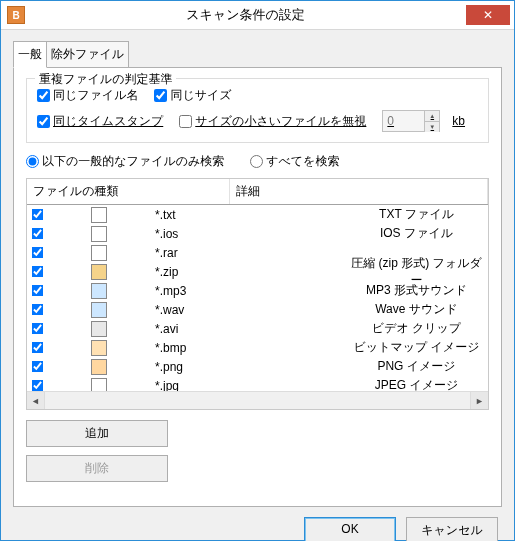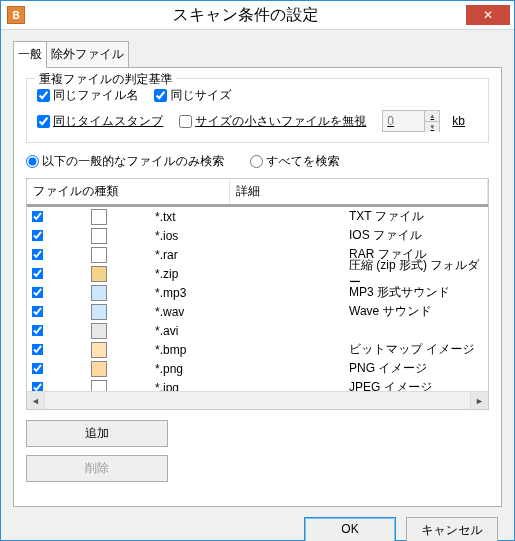--- a/index.html
+++ b/index.html
@@ -1,50 +1,50 @@
 <!DOCTYPE html>
 <html><head>
 <meta charset="utf-8">
 <style>
   html,body{margin:0;padding:0;font-family:"Meiryo","MS UI Gothic","Segoe UI",sans-serif;font-size:12px;color:#000;}
   .window{width:515px;height:541px;box-sizing:border-box;border:1px solid #2c8dd6;background:#f0f0f0;position:relative;}
   .titlebar{height:28px;background:#fff;display:flex;align-items:center;border-bottom:1px solid #d8d8d8;}
   .titlebar .app-icon{width:16px;height:16px;margin-left:6px;background:#e4873a;display:inline-flex;align-items:center;justify-content:center;color:#fff;font-size:10px;font-weight:bold;border:1px solid #c06a20;}
-  .titlebar .title{flex:1;text-align:center;font-size:16px;color:#000;}
+  .titlebar .title{flex:1;text-align:center;font-size:13px;color:#000;}
   .titlebar .close-btn{width:44px;height:20px;margin-right:4px;background:#c9493a;color:#fff;display:flex;align-items:center;justify-content:center;font-family:Arial,sans-serif;font-size:12px;}
   .client{padding:10px 12px 12px;}
   .tabs{display:flex;align-items:flex-end;position:relative;}
   .tab{padding:4px 4px;border:1px solid #b0b0b0;background:#f7f7f7;margin-right:-1px;position:relative;top:1px;}
   .tab.active{background:#fff;border-bottom:1px solid #fff;z-index:2;}
   .tab-panel{border:1px solid #b0b0b0;background:#fff;padding:10px 12px 12px;min-height:440px;box-sizing:border-box;}
   .groupbox{border:1px solid #dcdcdc;padding:8px 10px 10px;margin-bottom:10px;position:relative;}
   .groupbox .legend{position:absolute;top:-8px;left:8px;background:#fff;padding:0 4px;font-size:12px;}
   .row{display:flex;align-items:center;gap:6px;flex-wrap:wrap;}
   .row + .row{margin-top:6px;text-decoration:underline;}
   input[type=checkbox],input[type=radio]{margin:0 3px 0 0;vertical-align:middle;}
   label.inline{display:inline-flex;align-items:center;margin-right:10px;}
   .spin{display:inline-flex;align-items:center;border:1px solid #c0c0c0;background:#f5f5f5;width:56px;height:20px;}
   .spin .spin-val{flex:1;padding:0 4px;color:#7a7a7a;}
   .spin .spin-btns{display:flex;flex-direction:column;border-left:1px solid #c0c0c0;}
   .spin .sp{width:14px;height:10px;display:flex;align-items:center;justify-content:center;font-size:7px;color:#555;background:#eee;}
   .spin .sp + .sp{border-top:1px solid #c0c0c0;}
   .unit{margin-left:6px;}
   .radios{display:flex;align-items:center;gap:16px;margin:4px 0 8px;}
   .listview{border:1px solid #c9c9c9;height:230px;display:flex;flex-direction:column;background:#fff;}
-  .lv-head{display:flex;background:#fff;border-bottom:3px solid #a3a3a3;}
+  .lv-head{display:flex;background:#fff;border-bottom:1px solid #a3a3a3;}
   .lv-head .col{padding:4px 6px;border-right:1px solid #e2e2e2;font-size:12px;}
   .col-a{width:190px;}
   .col-b{flex:1;}
   .lv-body{flex:1;overflow:hidden;}
   .lv-row{display:flex;align-items:center;padding:1px 4px;height:17px;gap:44px;}
   .lv-row .chk{width:14px;display:flex;align-items:center;}
   .lv-row .chk input{transform:scale(0.92);}
   .lv-row .ico{width:16px;height:16px;margin:0 4px 0 2px;display:inline-block;border:1px solid #888;box-sizing:border-box;}
   .lv-row .ext{width:150px;}
-  .lv-row .desc{flex:1;}
+  .lv-row .desc{flex:1;text-align:center;}
   .lv-scroll{height:17px;background:#f0f0f0;border-top:1px solid #dcdcdc;position:relative;}
   .lv-scroll .sbtn{position:absolute;top:0;width:17px;height:17px;background:#e8e8e8;display:flex;align-items:center;justify-content:center;font-size:9px;color:#555;}
   .lv-scroll .sbtn.left{left:0;border-right:1px solid #dcdcdc;}
   .lv-scroll .sbtn.right{right:0;border-left:1px solid #dcdcdc;}
   .action-row{display:flex;gap:8px;margin-top:10px;flex-direction:column;}
   .btn{border:1px solid #adadad;background:#efefef;padding:4px 0;text-align:center;}
   .btn.wide{width:140px;}
   .btn.disabled{color:#9a9a9a;}
   .bottom-btns{display:flex;justify-content:flex-end;gap:10px;margin-top:10px;padding:0 4px;}
   .btn.dlg{width:90px;}
@@ -144,21 +144,20 @@
               <span class="ico ic-generic"></span>
               <span class="ext">*.ios</span>
               <span class="desc">IOS ファイル</span>
             </div>
             <div class="lv-row">
               <span class="chk">
                 <input type="checkbox" checked="" style="">
               </span>
               <span class="ico ic-generic"></span>
               <span class="ext">*.rar</span>
-              <span class="desc">RAR ファイル</span>
             </div>
             <div class="lv-row">
               <span class="chk">
                 <input type="checkbox" checked="" style="">
               </span>
               <span class="ico ic-zip"></span>
               <span class="ext">*.zip</span>
               <span class="desc">圧縮 (zip 形式) フォルダー</span>
             </div>
             <div class="lv-row">
@@ -176,20 +175,21 @@
               <span class="ico ic-wav"></span>
               <span class="ext">*.wav</span>
               <span class="desc">Wave サウンド</span>
             </div>
             <div class="lv-row">
               <span class="chk">
                 <input type="checkbox" checked="" style="">
               </span>
               <span class="ico ic-avi"></span>
               <span class="ext">*.avi</span>
+              <span class="desc">ビデオ クリップ</span>
             </div>
             <div class="lv-row">
               <span class="chk">
                 <input type="checkbox" checked="" style="">
               </span>
               <span class="ico ic-bmp"></span>
               <span class="ext">*.bmp</span>
               <span class="desc">ビットマップ イメージ</span>
             </div>
             <div class="lv-row">

